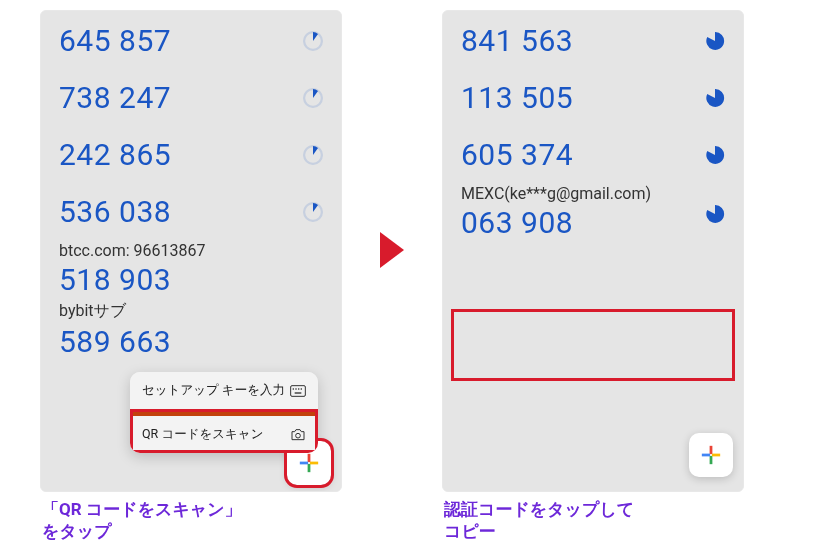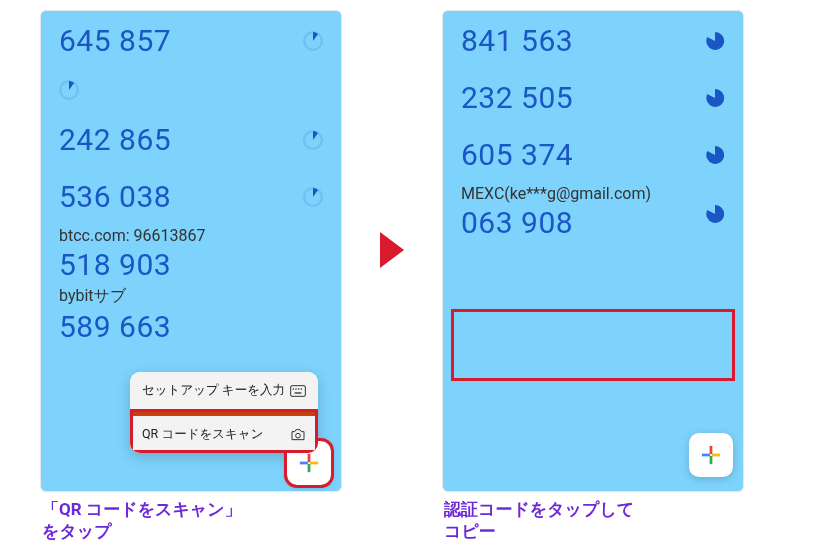--- a/index.html
+++ b/index.html
@@ -12,21 +12,21 @@
     position: relative;
   }
   .container {
     display: flex;
     align-items: flex-start;
     padding: 10px 40px;
     gap: 30px;
   }
   .phone {
     width: 300px;
-    background: #7dd3fc;
+    background: #e5e5e5;
     border: 1px solid #e8e8e8;
     border-radius: 6px;
     position: relative;
     overflow: visible;
   }
   .phone-inner {
     position: relative;
     height: 480px;
     overflow: hidden;
     border-radius: 6px;
@@ -143,20 +143,21 @@
     <div class="phone">
       <div class="phone-inner">
         <div class="code-row">
           <span class="code-text">645 857</span>
           <svg class="timer-icon" viewBox="0 0 36 36">
               <circle cx="18" cy="18" r="16" fill="none" stroke="#1a56c4" stroke-width="4" opacity="0.15"></circle>
               <path d="M18 2 A16 16 0 0 1 27 5.4 L18 18 Z" fill="#1a56c4"></path>
             </svg>
         </div>
         <div class="code-row">
+          <span class="code-text">738 247</span>
           <svg class="timer-icon" viewBox="0 0 36 36">
               <circle cx="18" cy="18" r="16" fill="none" stroke="#1a56c4" stroke-width="4" opacity="0.15"></circle>
               <path d="M18 2 A16 16 0 0 1 27 5.4 L18 18 Z" fill="#1a56c4"></path>
             </svg>
         </div>
         <div class="code-row">
           <span class="code-text">242 865</span>
           <svg class="timer-icon" viewBox="0 0 36 36">
               <circle cx="18" cy="18" r="16" fill="none" stroke="#1a56c4" stroke-width="4" opacity="0.15"></circle>
               <path d="M18 2 A16 16 0 0 1 27 5.4 L18 18 Z" fill="#1a56c4"></path>
@@ -226,21 +227,21 @@
   <div class="right-col">
     <div class="phone">
       <div class="phone-inner">
         <div class="code-row">
           <span class="code-text">841 563</span>
           <svg class="timer-icon" viewBox="0 0 36 36">
               <path d="M18 2 A16 16 0 1 1 4 11 L18 18 Z" fill="#1a56c4"></path>
             </svg>
         </div>
         <div class="code-row">
-          <span class="code-text">232 505</span>
+          <span class="code-text">113 505</span>
           <svg class="timer-icon" viewBox="0 0 36 36">
               <path d="M18 2 A16 16 0 1 1 4 11 L18 18 Z" fill="#1a56c4"></path>
             </svg>
         </div>
         <div class="code-row">
           <span class="code-text">605 374</span>
           <svg class="timer-icon" viewBox="0 0 36 36">
               <path d="M18 2 A16 16 0 1 1 4 11 L18 18 Z" fill="#1a56c4"></path>
             </svg>
         </div>

